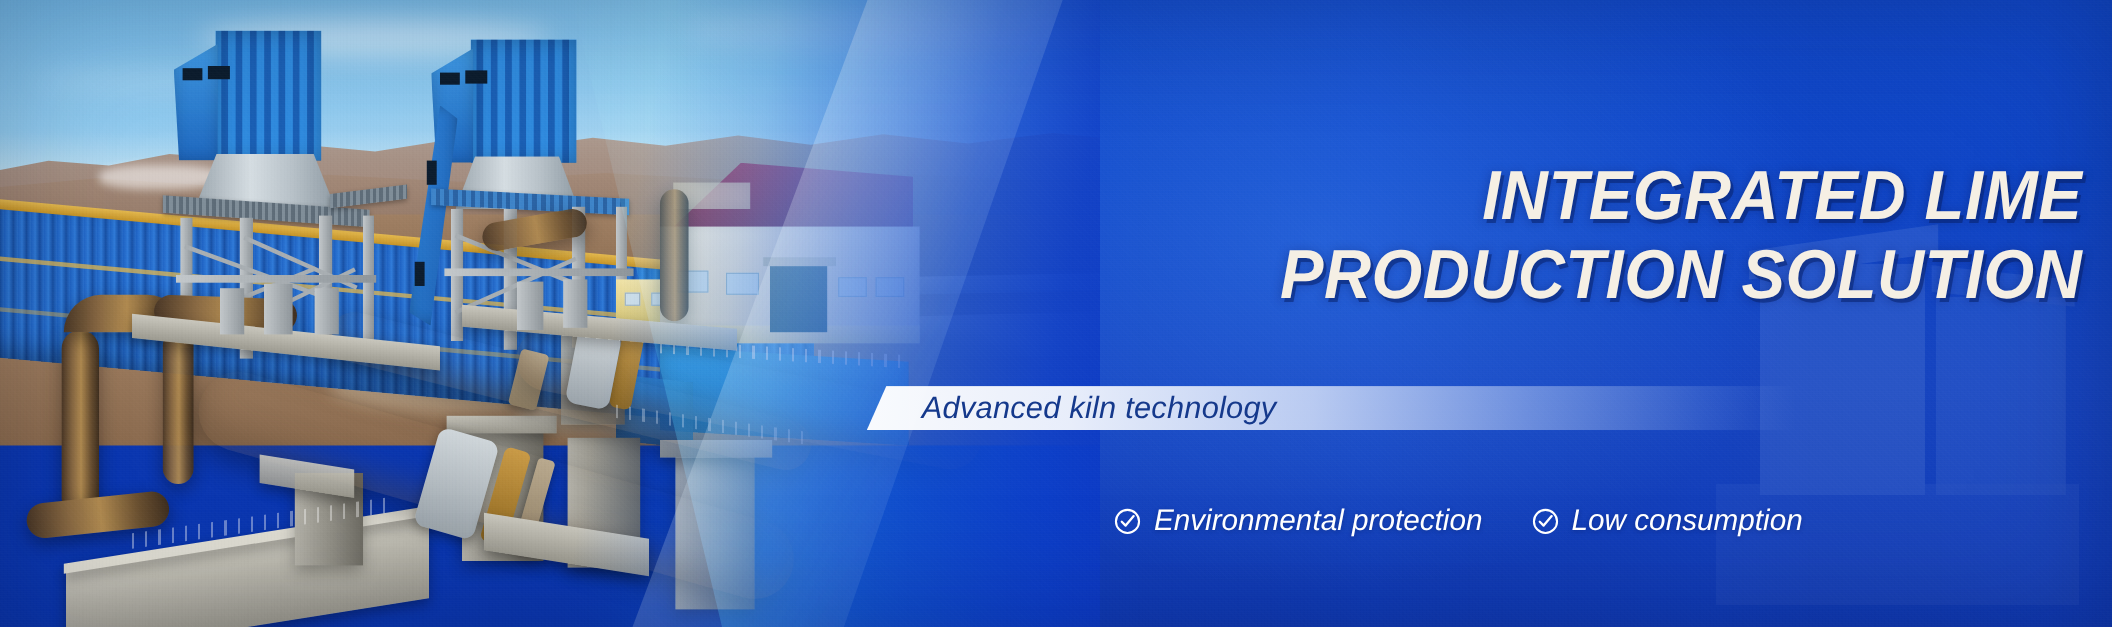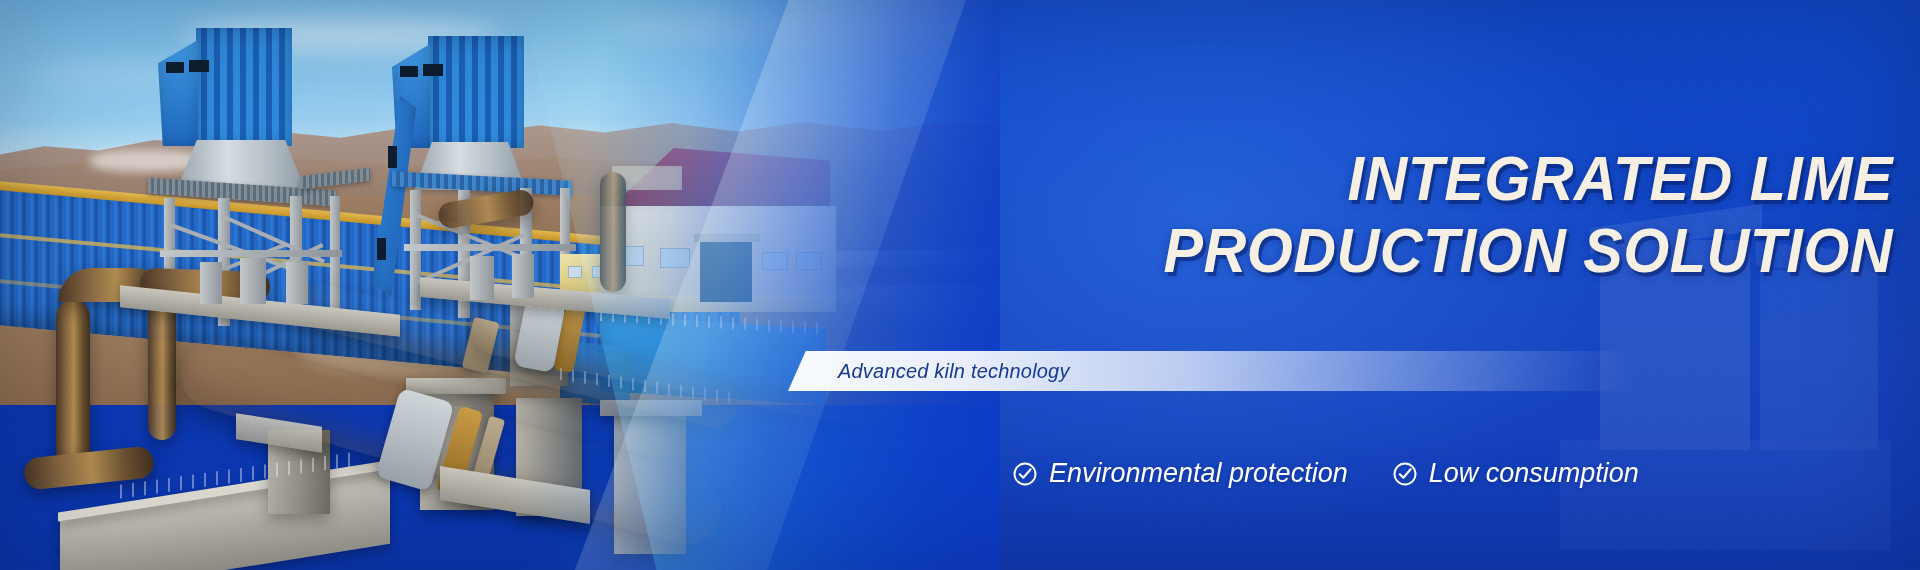--- a/index.html
+++ b/index.html
@@ -289,21 +289,21 @@
       rgba(250,252,255,.92) 22%,
       rgba(228,236,252,.78) 48%,
       rgba(190,208,245,.48) 72%,
       rgba(160,186,238,.18) 90%,
       rgba(150,180,235,0) 100%);
     clip-path:polygon(2.1% 0%,100% 0%,100% 100%,0% 100%);
   }
   .subbar-text{
     position:absolute;left:50px;top:0;height:40px;
     display:flex;align-items:center;
-    font-style:italic;font-size:20px;
+    font-style:italic;font-size:28px;
     color:#15398c;letter-spacing:.2px;
     white-space:nowrap;
   }
 
   
   .features{
     position:absolute;left:1012px;top:458px;
     display:flex;align-items:center;gap:44px;
   }
   .feature{

